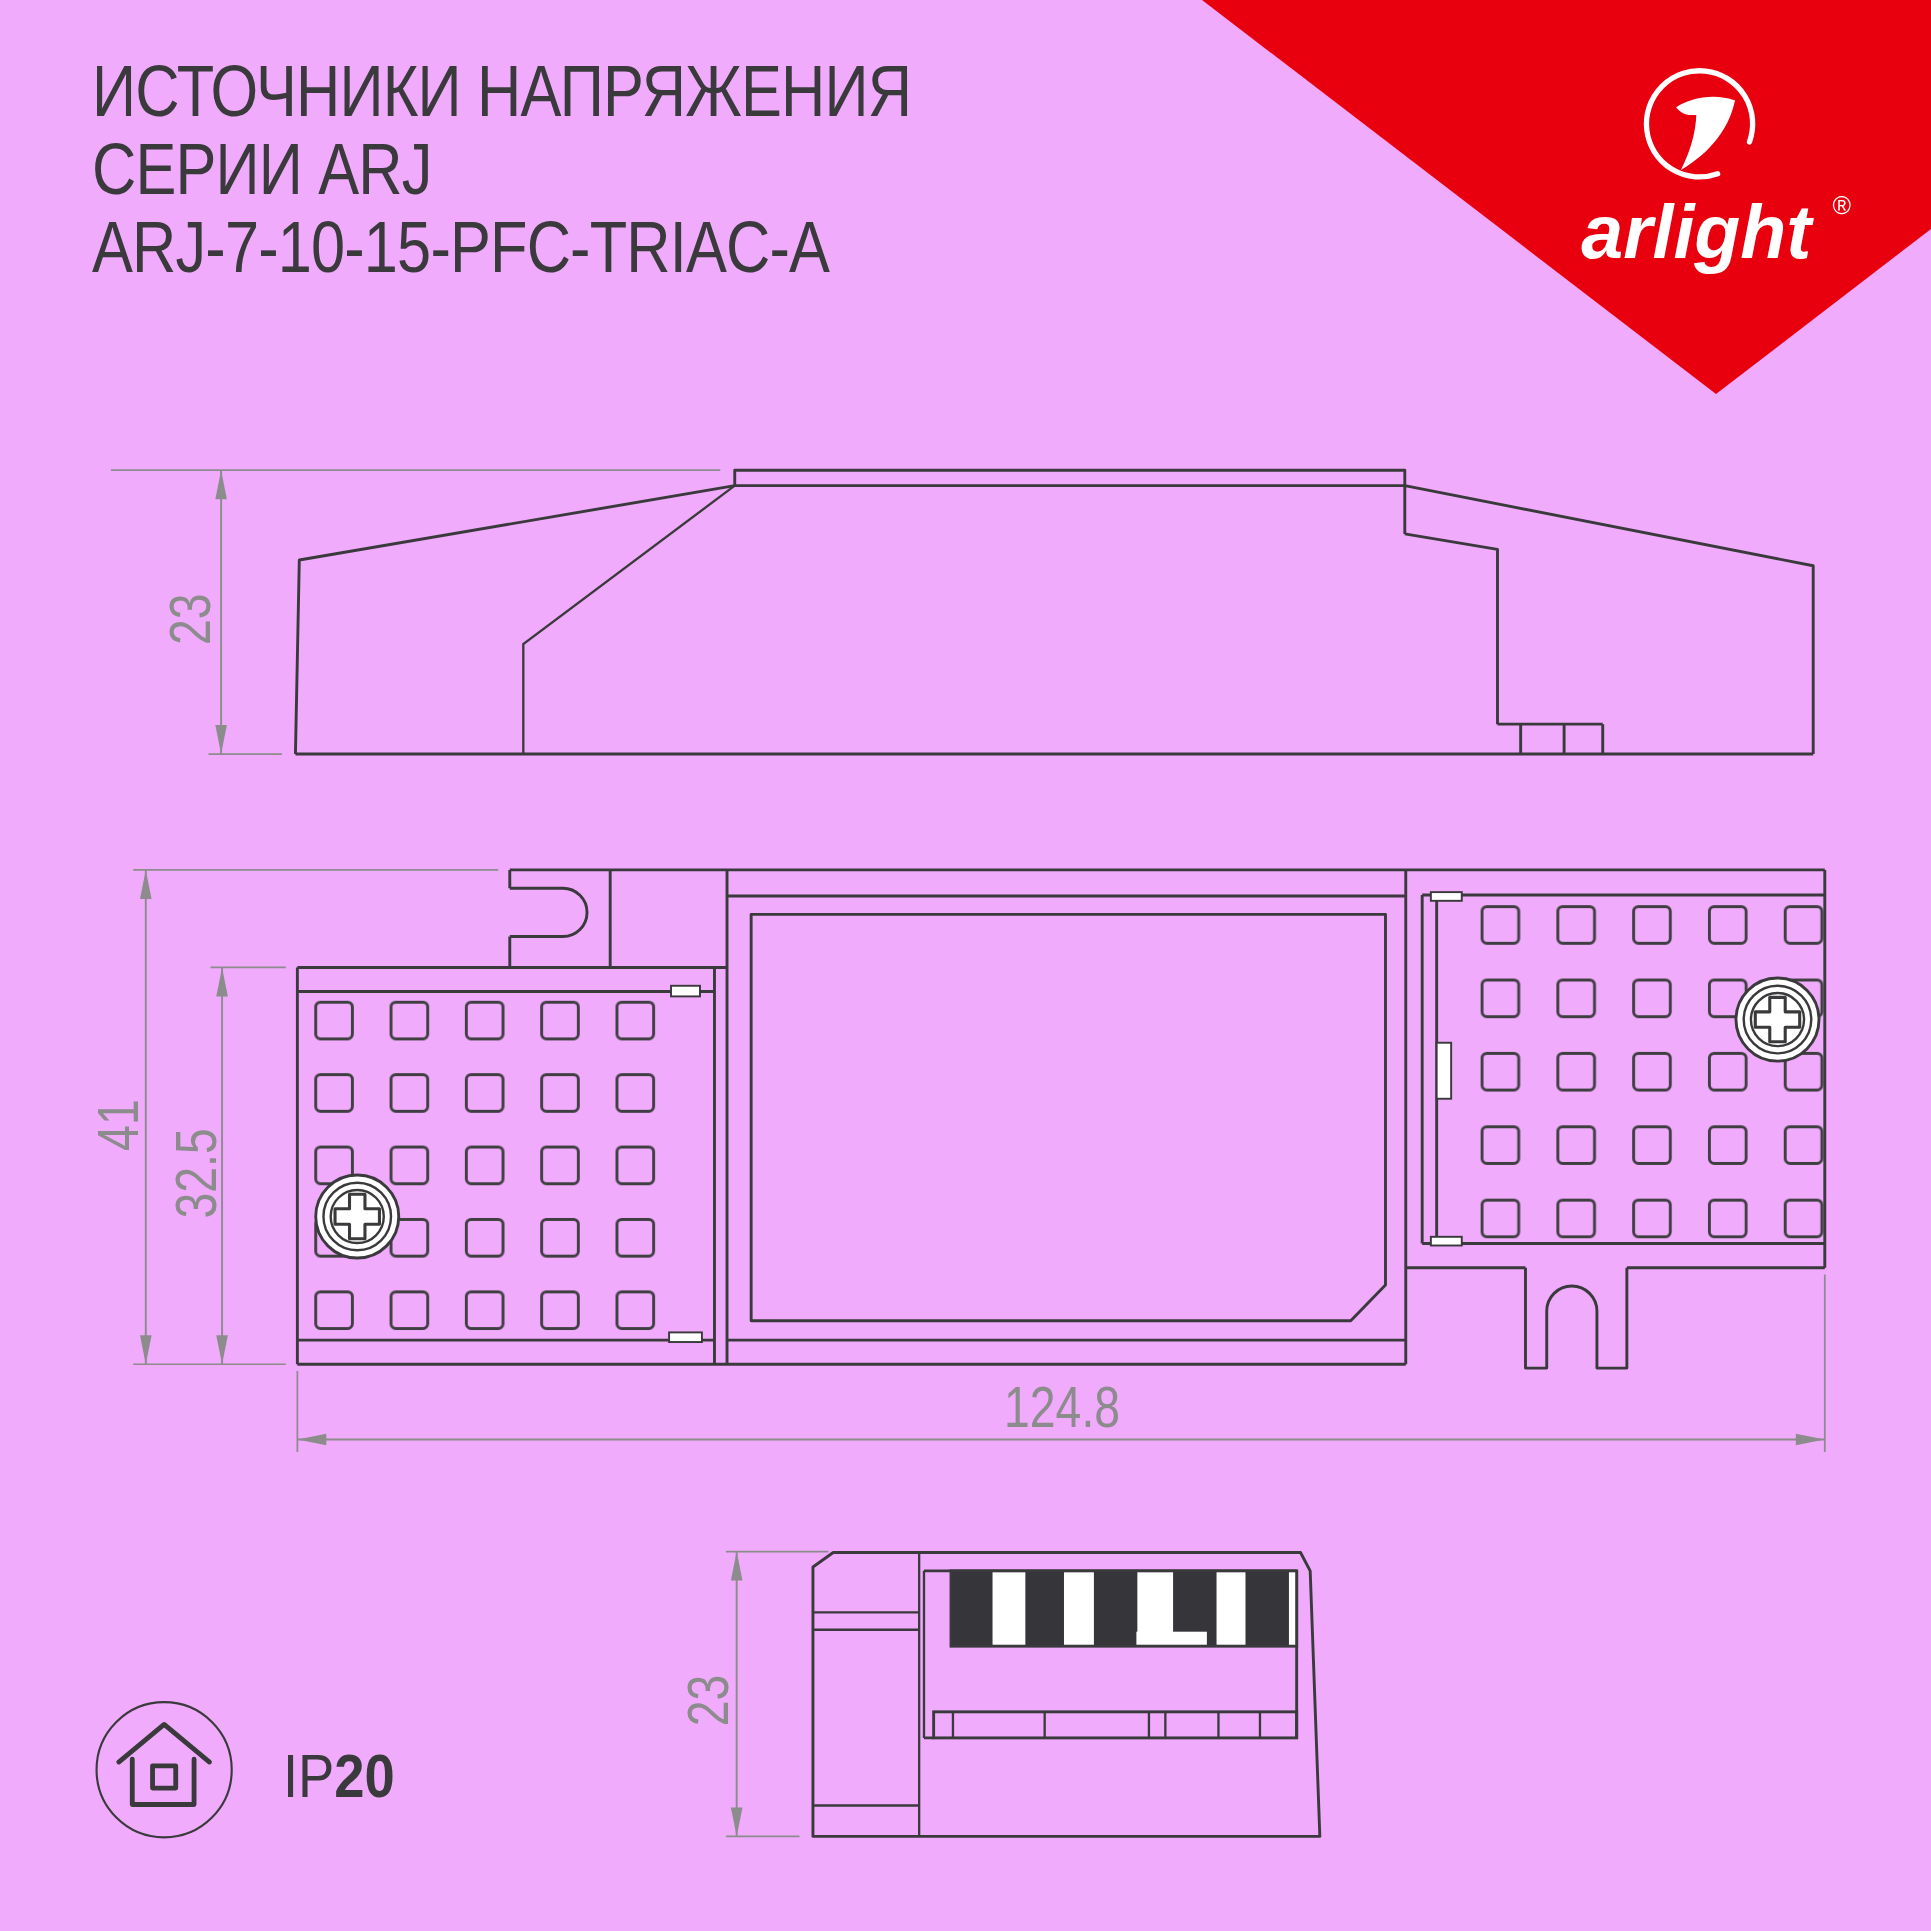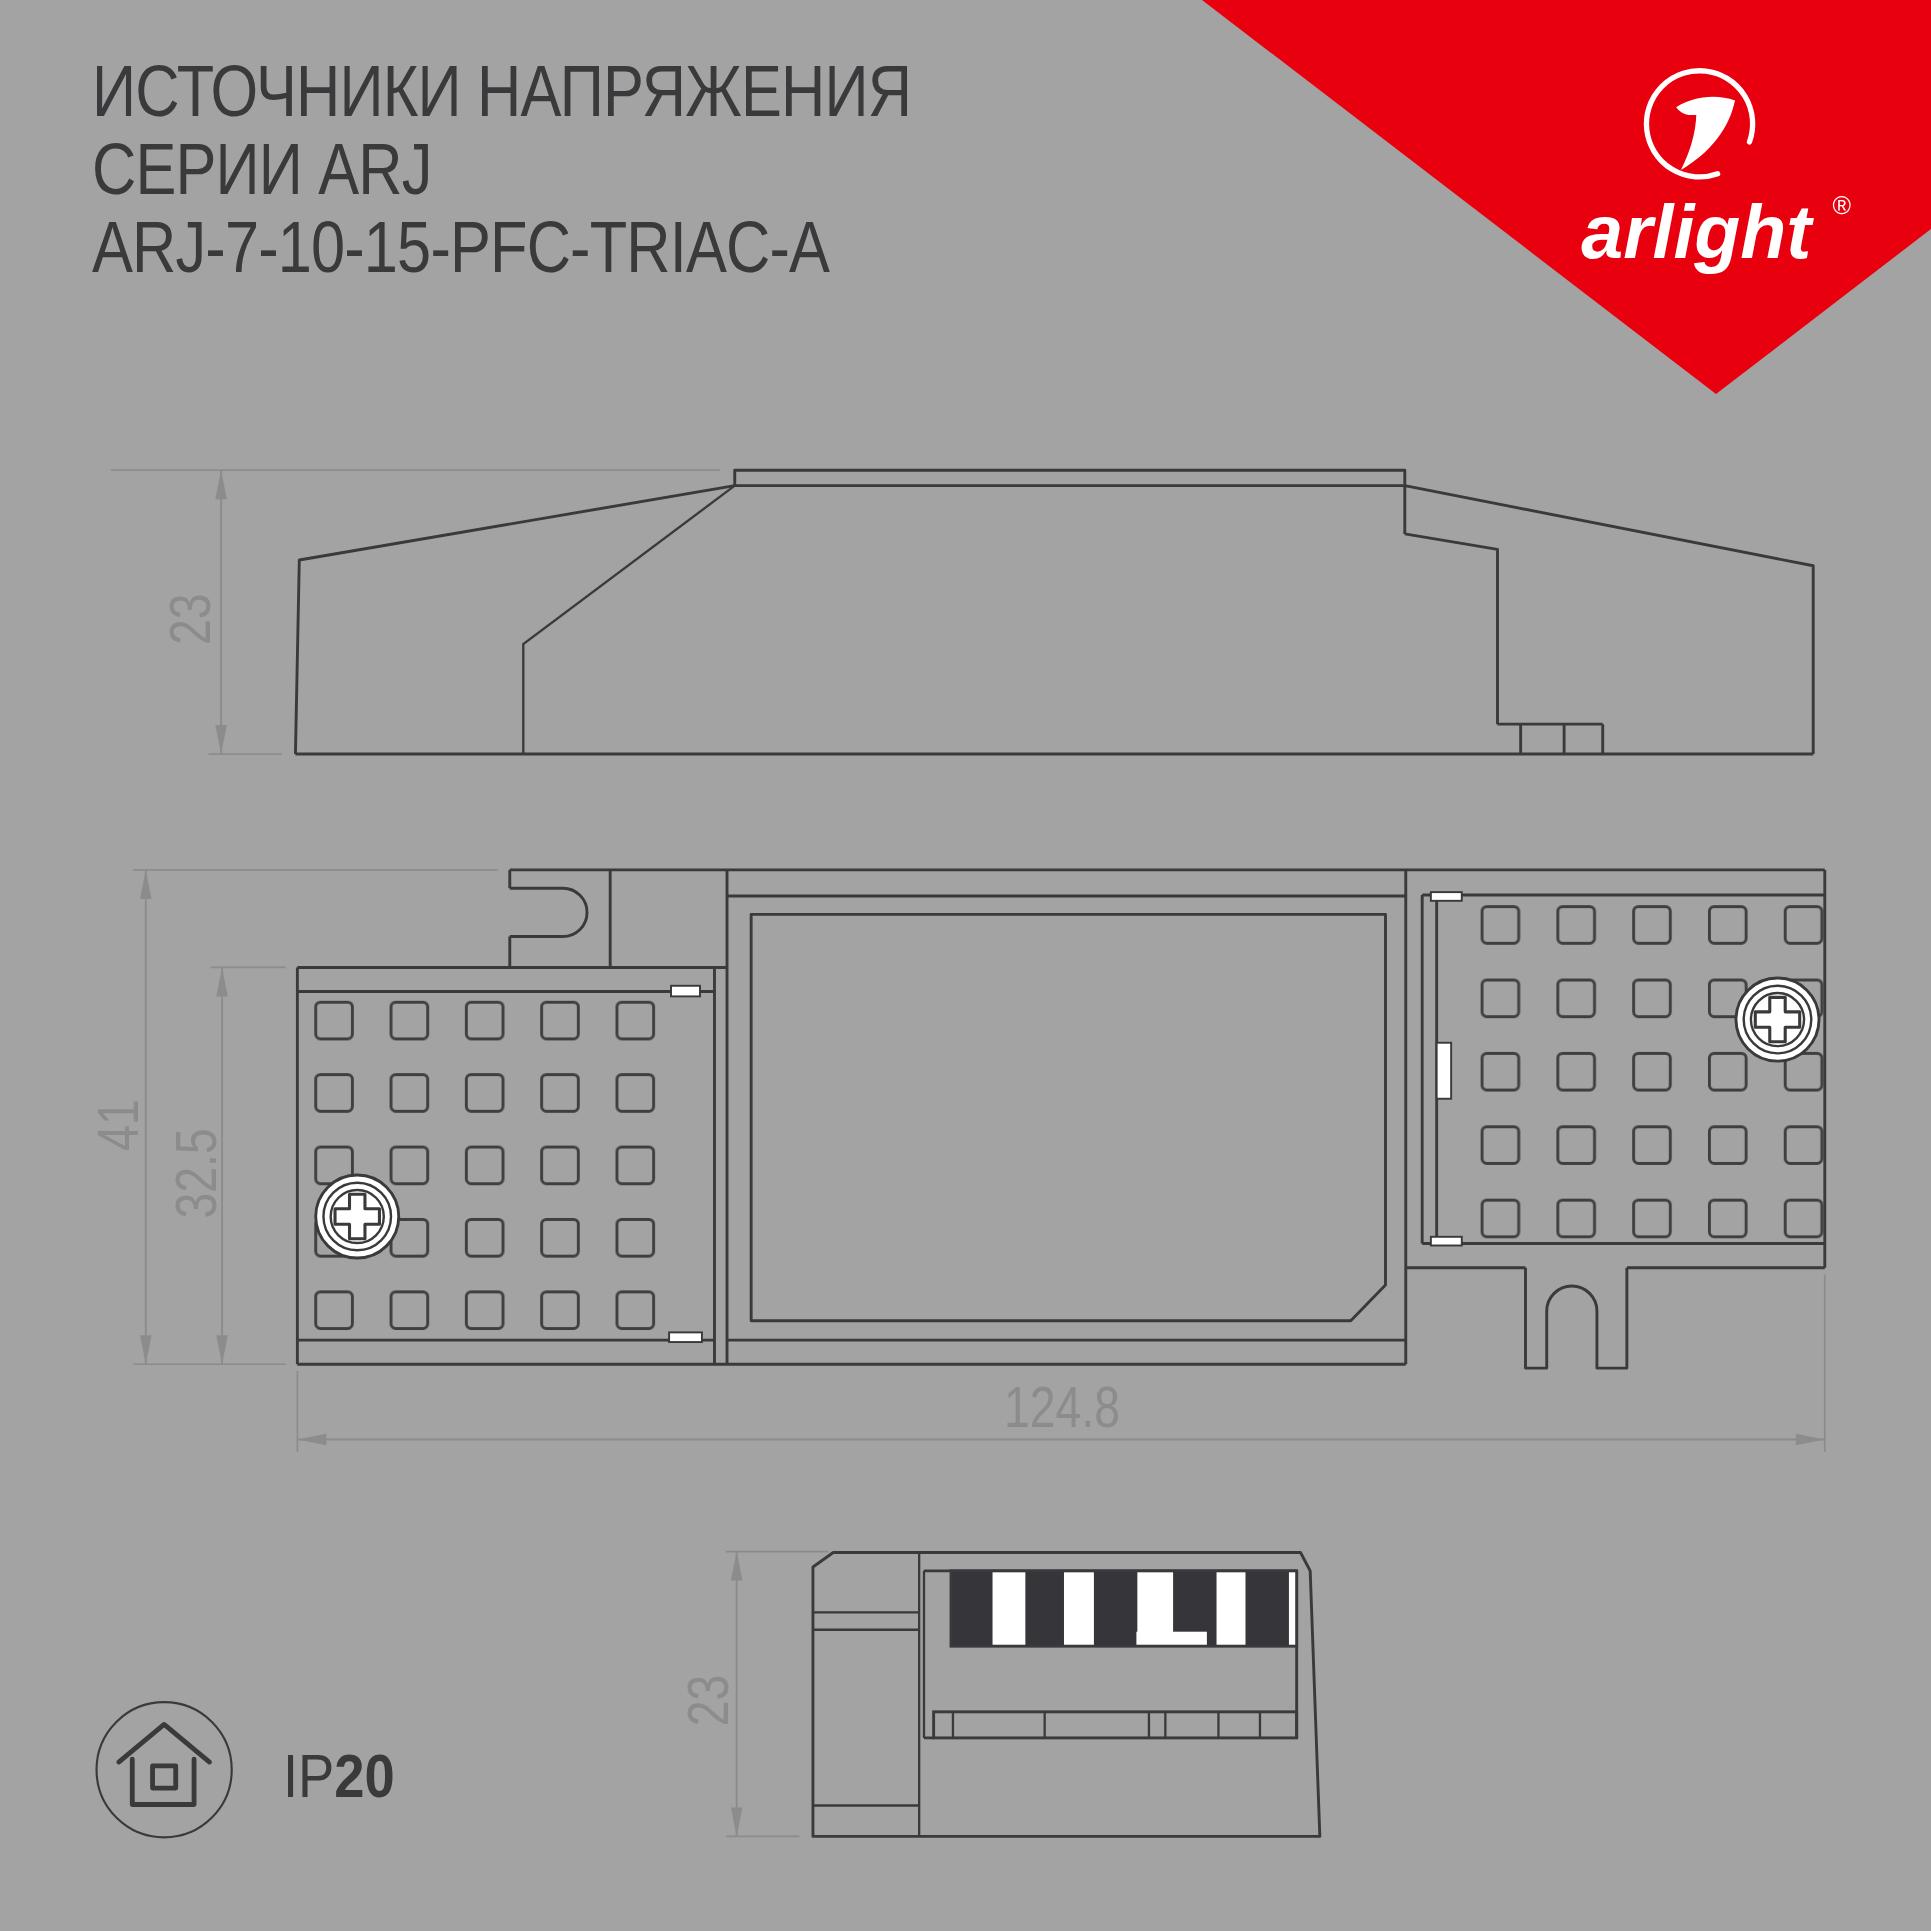--- a/index.html
+++ b/index.html
@@ -1,16 +1,16 @@
 <!DOCTYPE html>
 <html><head>
 <meta charset="utf-8">
 <style>
   html,body{margin:0;padding:0;background:#fff;}
-  .canvas{position:relative;width:1931px;height:1931px;background:#a3a3a3;overflow:hidden;
+  .canvas{position:relative;width:1931px;height:1931px;background:#f0abfc;overflow:hidden;
           font-family:"Liberation Sans",sans-serif;}
   .brand-triangle{position:absolute;inset:0;background:#e8000f;
           clip-path:polygon(1202px 0px,1931px 0px,1931px 229px,1716px 394px);}
   .title{position:absolute;left:92px;top:52px;color:#3a3a3c;font-size:73px;line-height:78px;
          font-weight:400;letter-spacing:-1px;transform:scaleX(0.84);transform-origin:0 0;
          white-space:nowrap;}
   svg.draw{position:absolute;left:0;top:0;}
   .ln{stroke:#3a3a3c;stroke-width:3;fill:none;stroke-linejoin:round;stroke-linecap:butt;}
   .lnthin{stroke:#3a3a3c;stroke-width:2.4;fill:none;}
   .dim{stroke:#8c8c8c;stroke-width:2;fill:none;}

